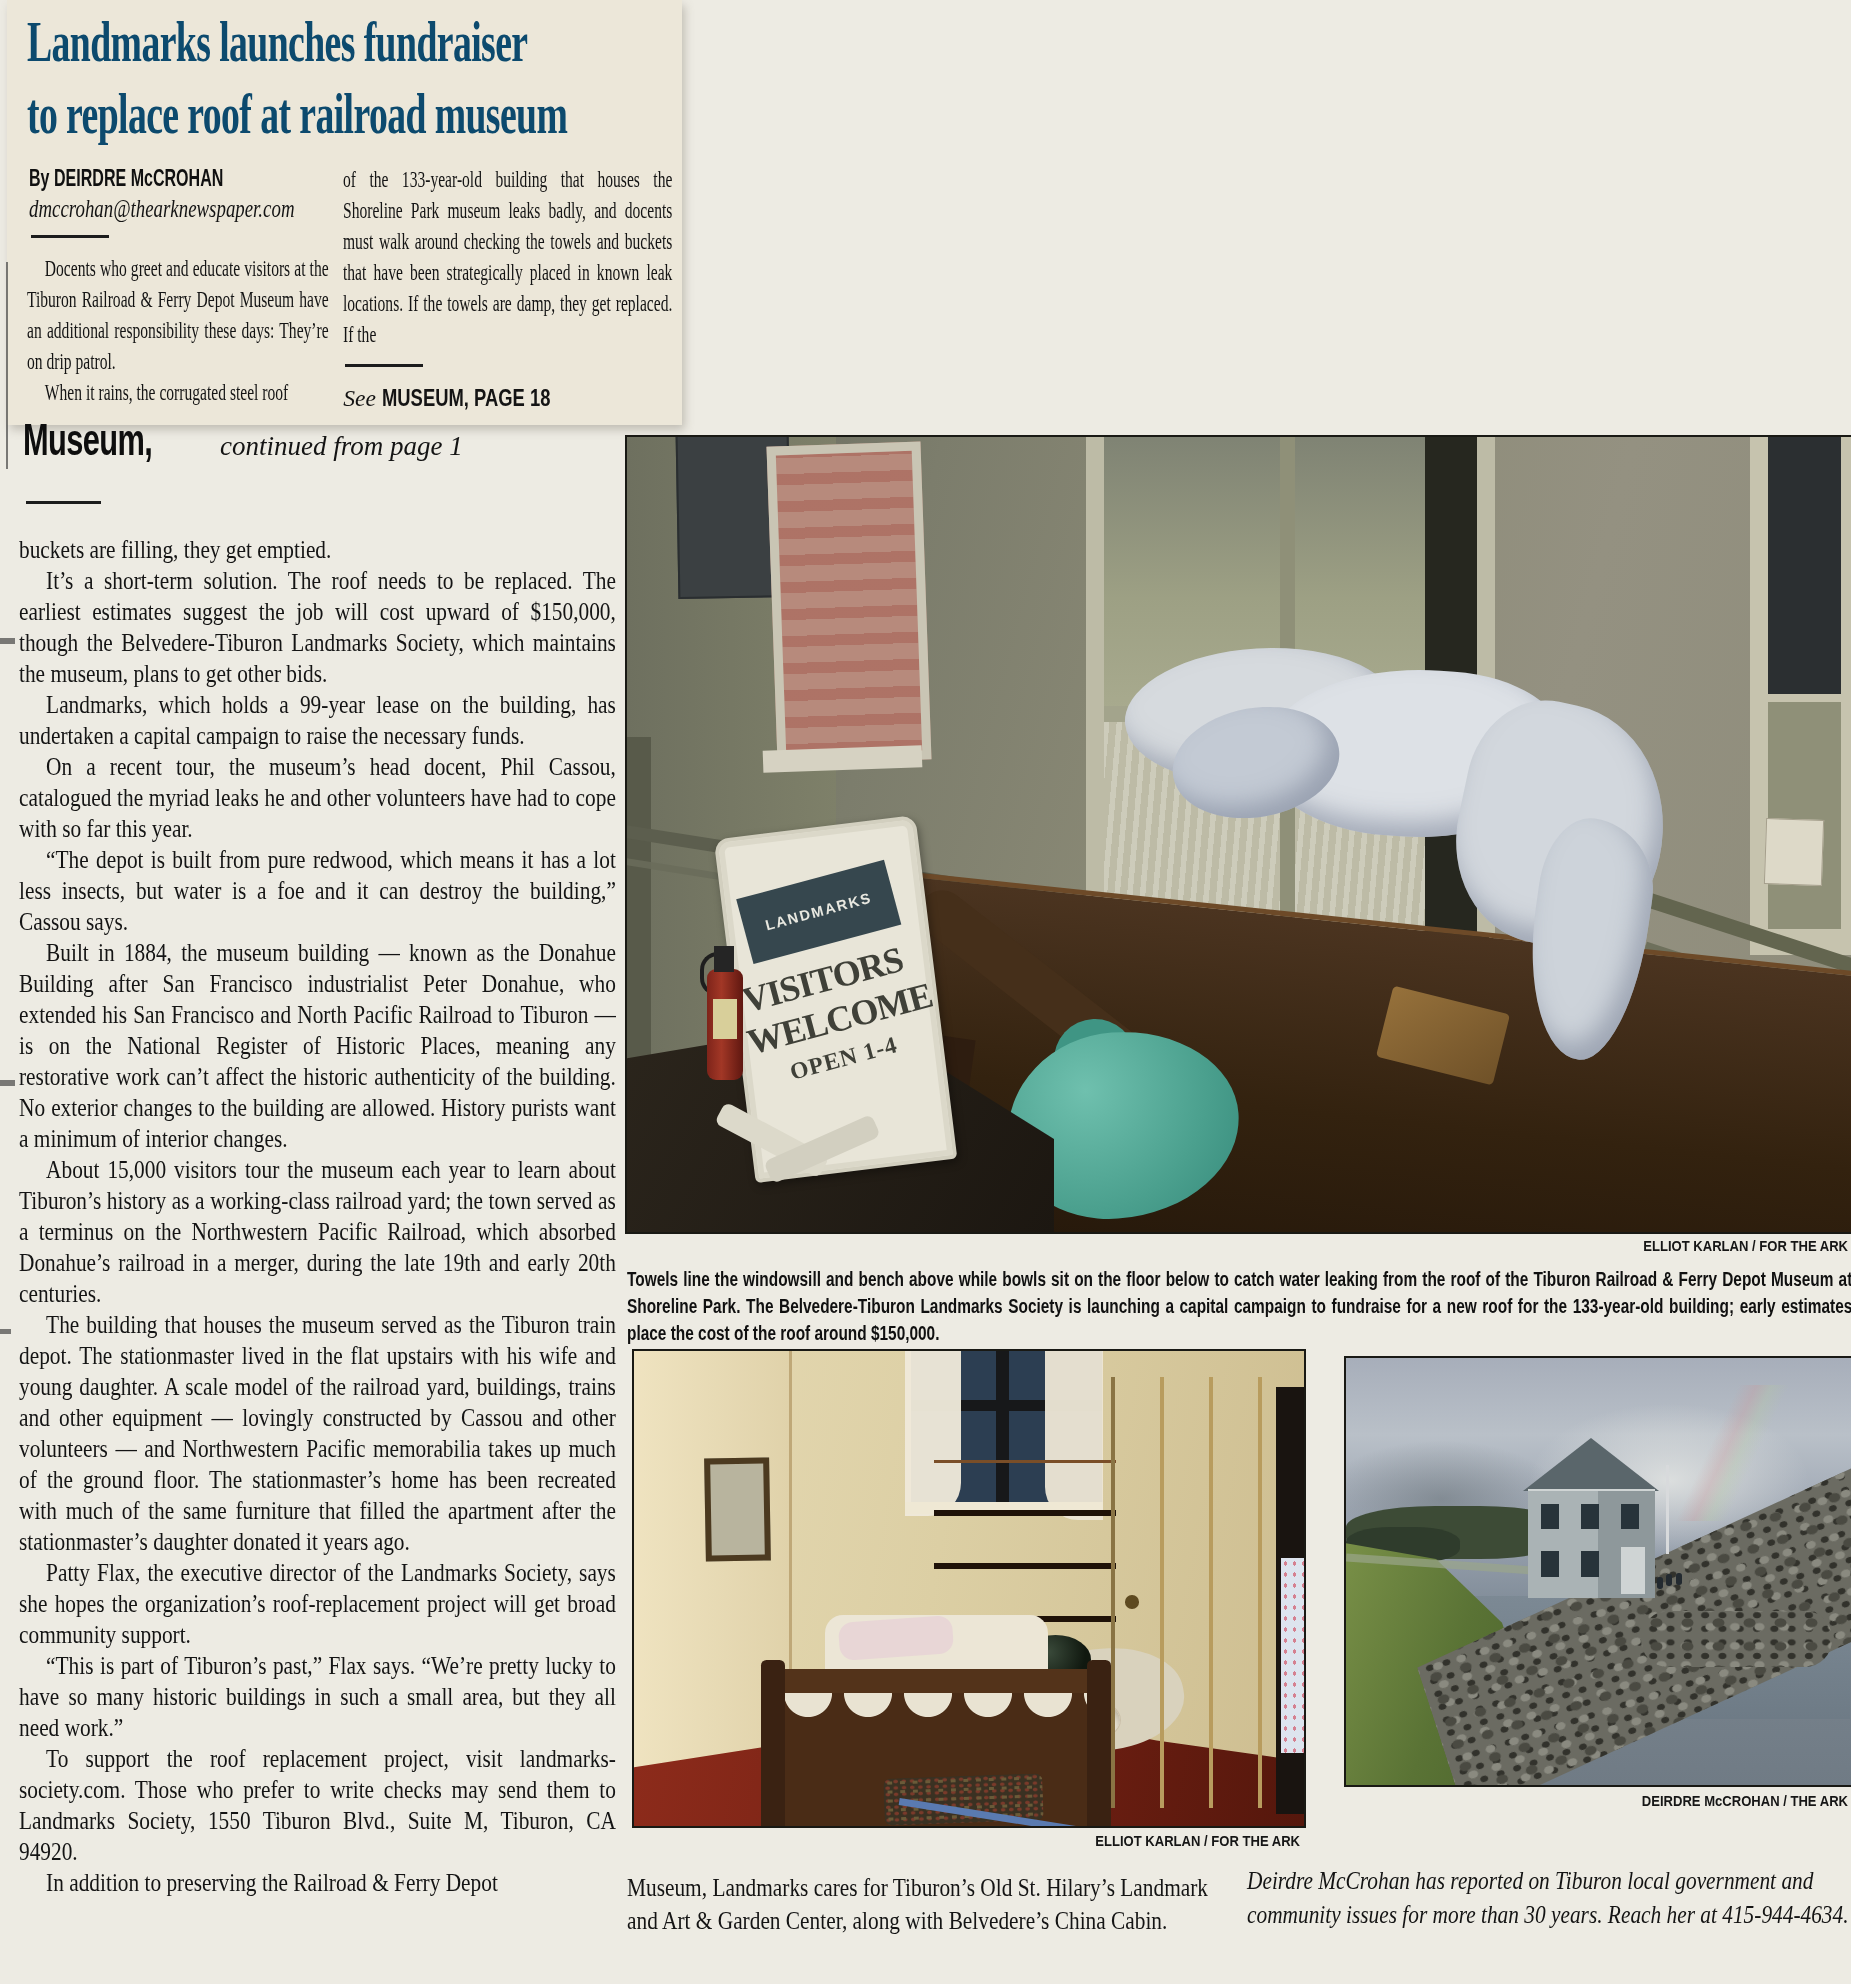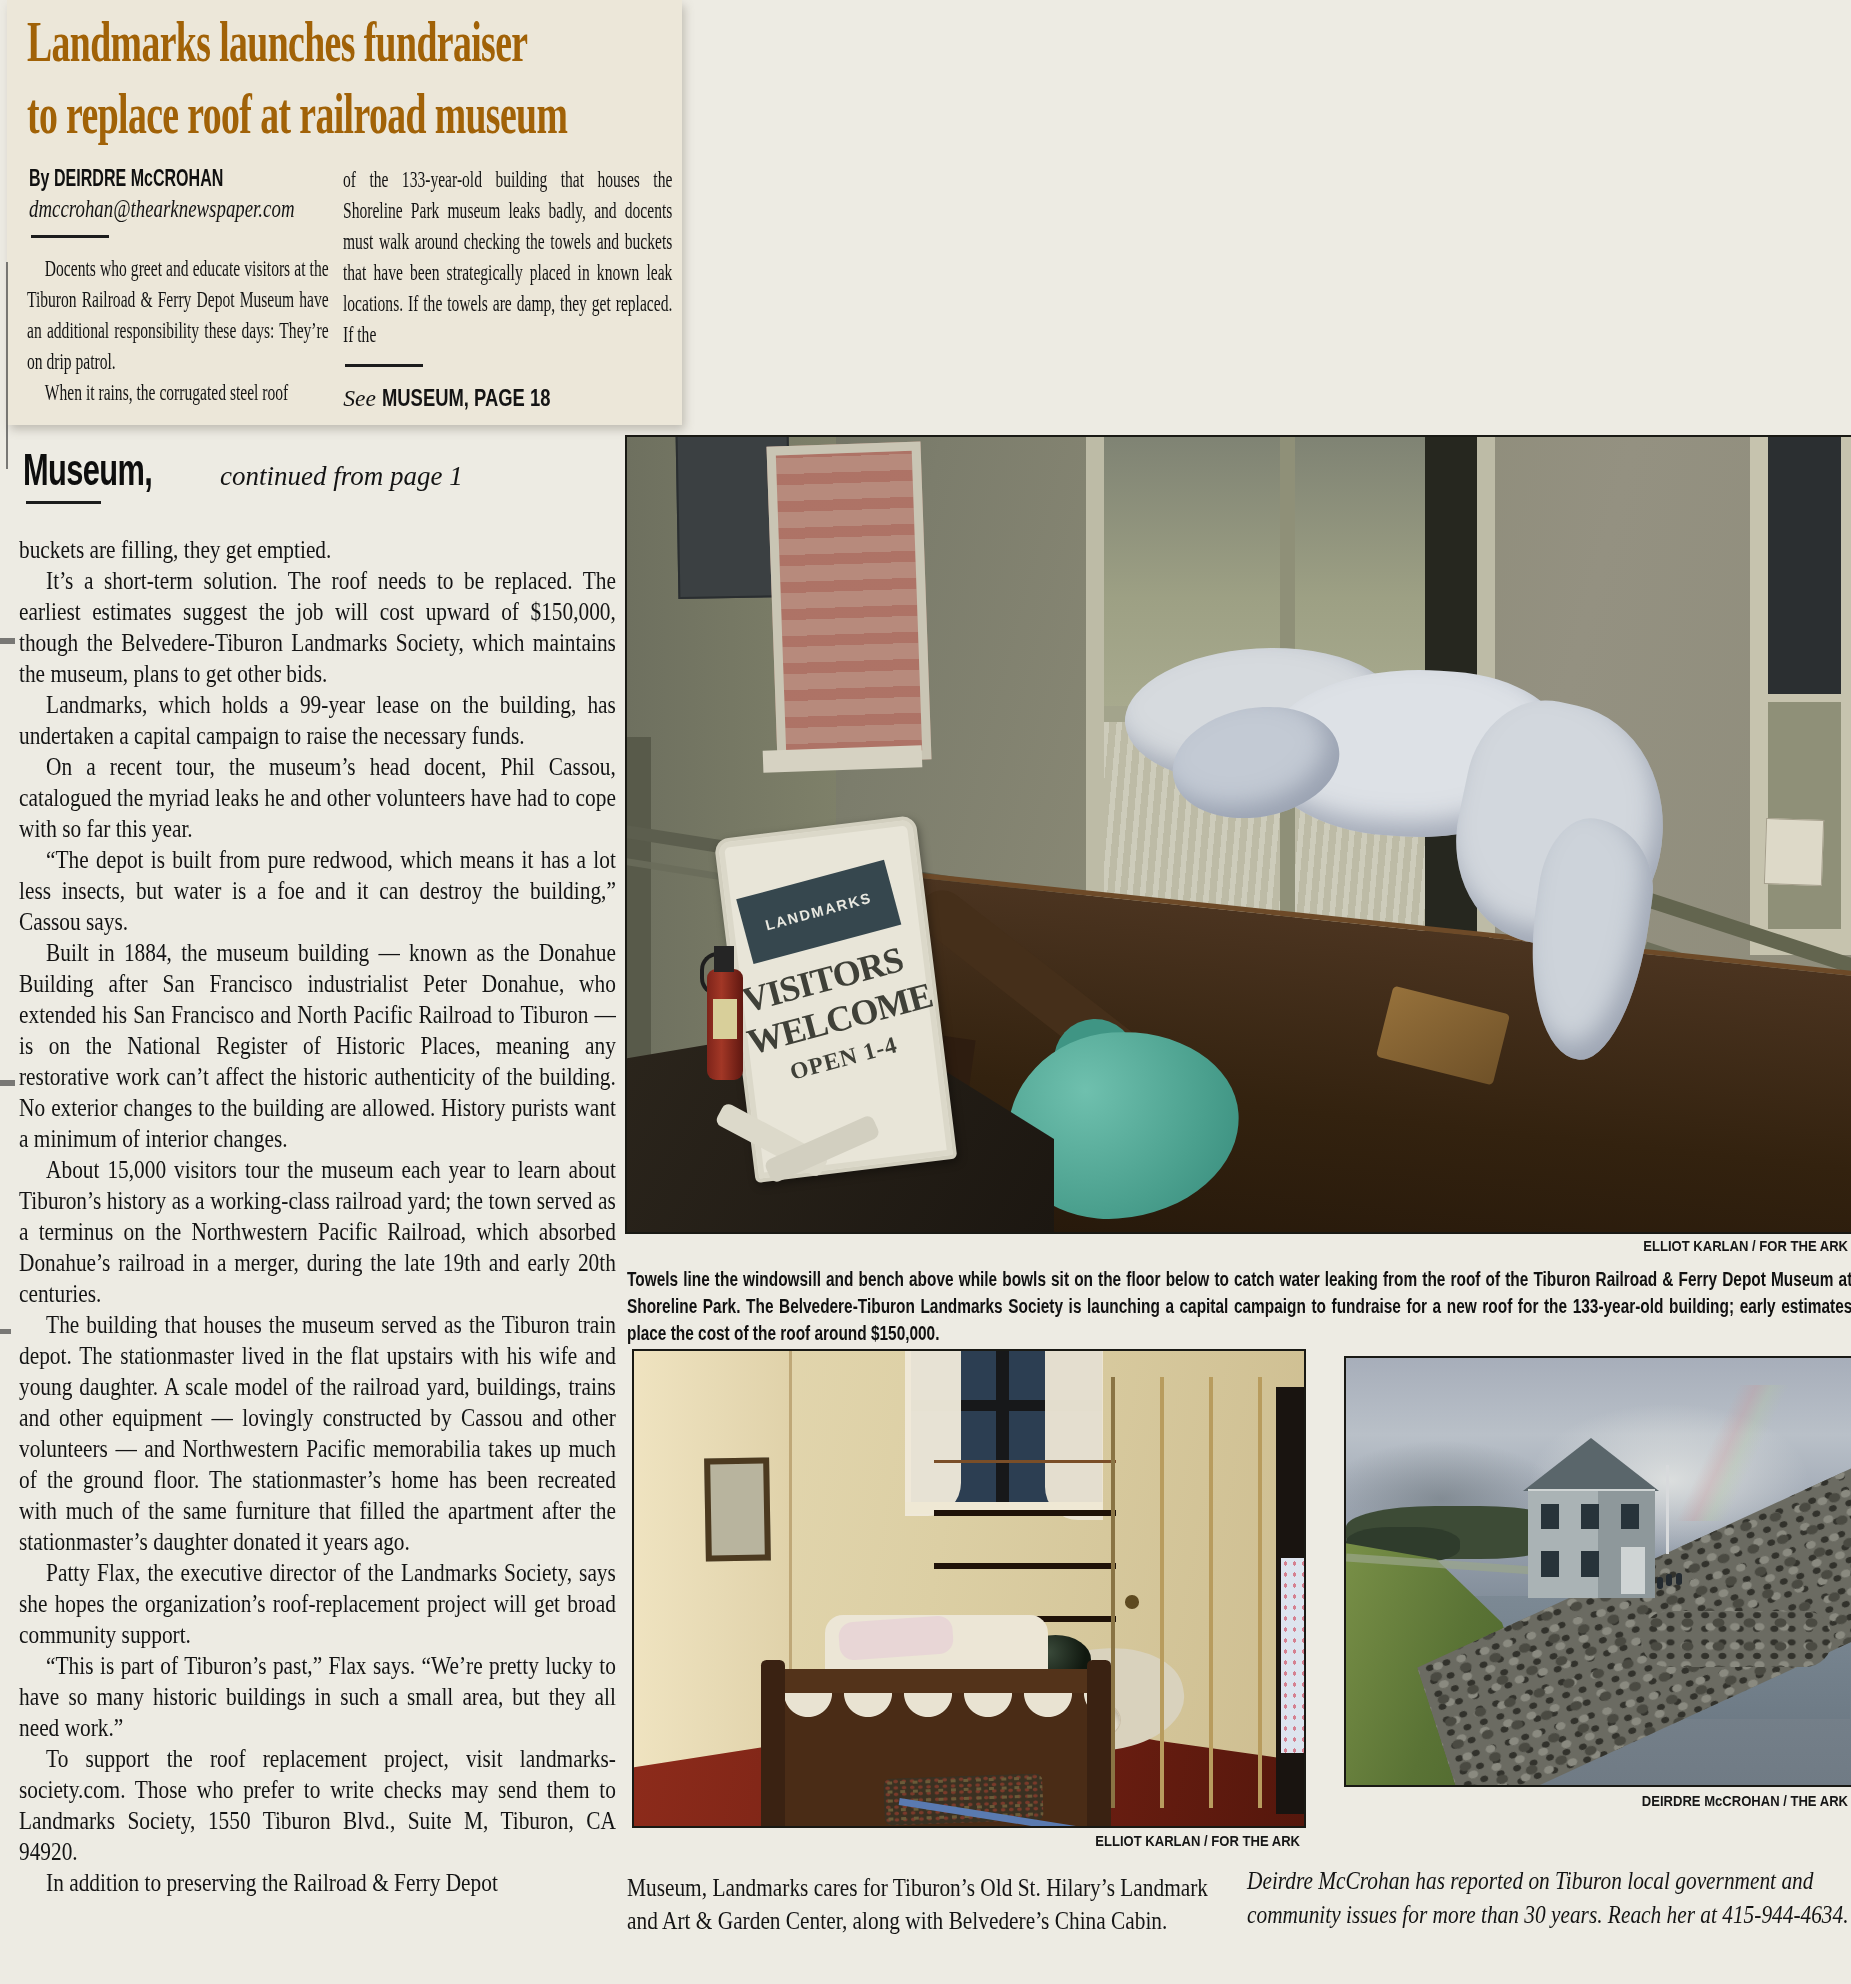--- a/index.html
+++ b/index.html
@@ -16,35 +16,35 @@
   .cx77{transform:scaleX(.77);transform-origin:0 0;}
   .cx79{transform:scaleX(.79);transform-origin:0 0;}
   .cx80b{transform:scaleX(.80);transform-origin:0 100%;display:inline-block;}
   .cx82{transform:scaleX(.821);transform-origin:0 0;}
   .cx90r{transform:scaleX(.90);transform-origin:100% 0;}
 
   
   .top-clipping{left:7.3px;top:0;width:675px;height:425px;background:#ece7d9;
                 box-shadow:2.7px 4.5px 9px rgba(105,100,88,.35);}
   .headline{left:20px;top:5.5px;font-weight:bold;font-size:58px;line-height:72px;
-            letter-spacing:-0.9px;color:#a16207;}
+            letter-spacing:-0.9px;color:#0c4a6e;}
   .headline div{white-space:nowrap;}
   .byline{left:22px;top:165px;font-family:"Liberation Sans",sans-serif;font-weight:bold;
           font-size:23.6px;white-space:nowrap;color:#101010;}
   .email{left:22px;top:195px;font-style:italic;font-size:24.5px;white-space:nowrap;}
   .rule{background:#1c1c1c;height:2.7px;}
   .front-col{font-size:23.6px;line-height:31px;text-align:justify;}
   .front-col p{margin:0;text-indent:27px;}
   .front-col p.noindent{text-indent:0;}
   .jump-line{left:336px;top:385px;font-size:23.6px;white-space:nowrap;}
   .jump-see{font-style:italic;}
   .jump-target{font-family:"Liberation Sans",sans-serif;font-weight:bold;font-size:23px;}
 
   
-  .slug-row{left:23px;top:445px;white-space:nowrap;}
+  .slug-row{left:23px;top:415px;white-space:nowrap;}
   .slug{font-family:"Liberation Sans",sans-serif;font-weight:bold;font-size:44px;
         letter-spacing:-0.9px;color:#0e0e0e;}
   .slug-note{font-style:italic;font-size:27px;margin-left:9px;}
 
   
   .body-col{left:19px;top:534px;width:727px;font-size:26px;line-height:31px;text-align:justify;}
   .body-col p{margin:0;text-indent:33px;}
   .body-col p.noindent{text-indent:0;}
 
   

